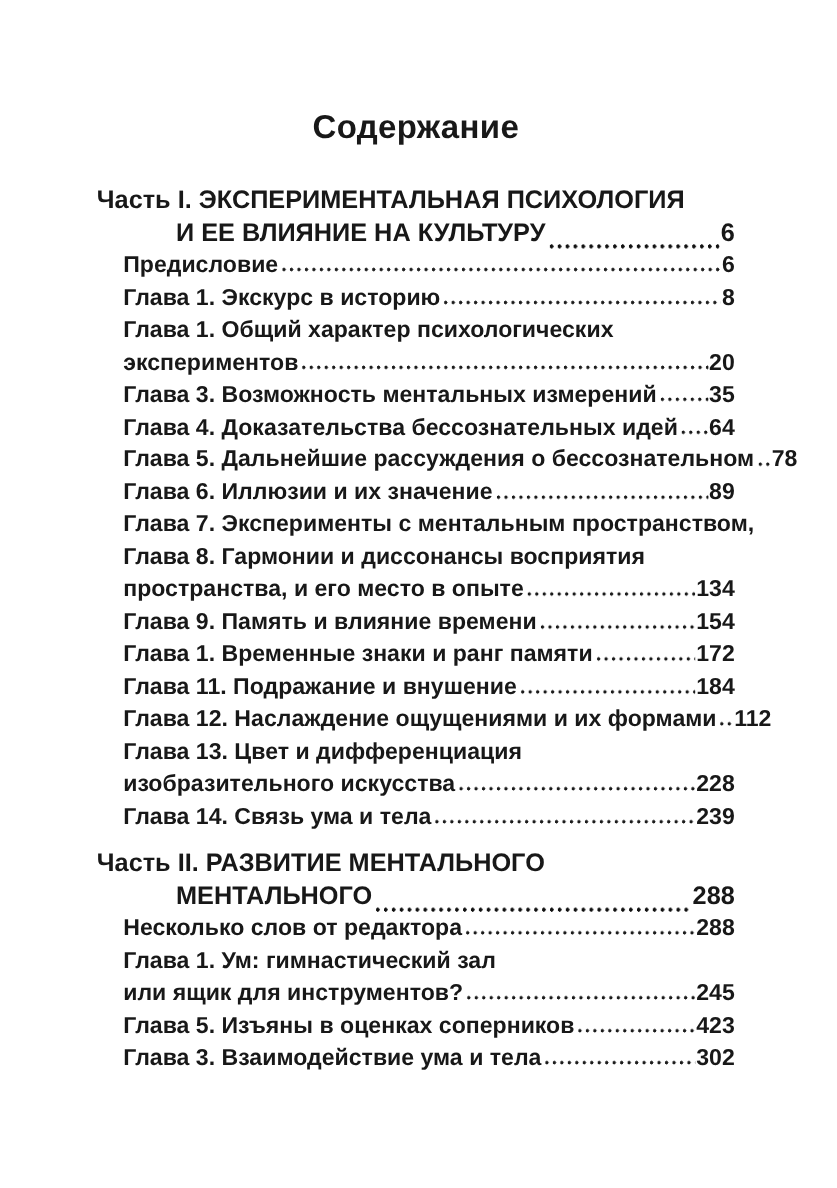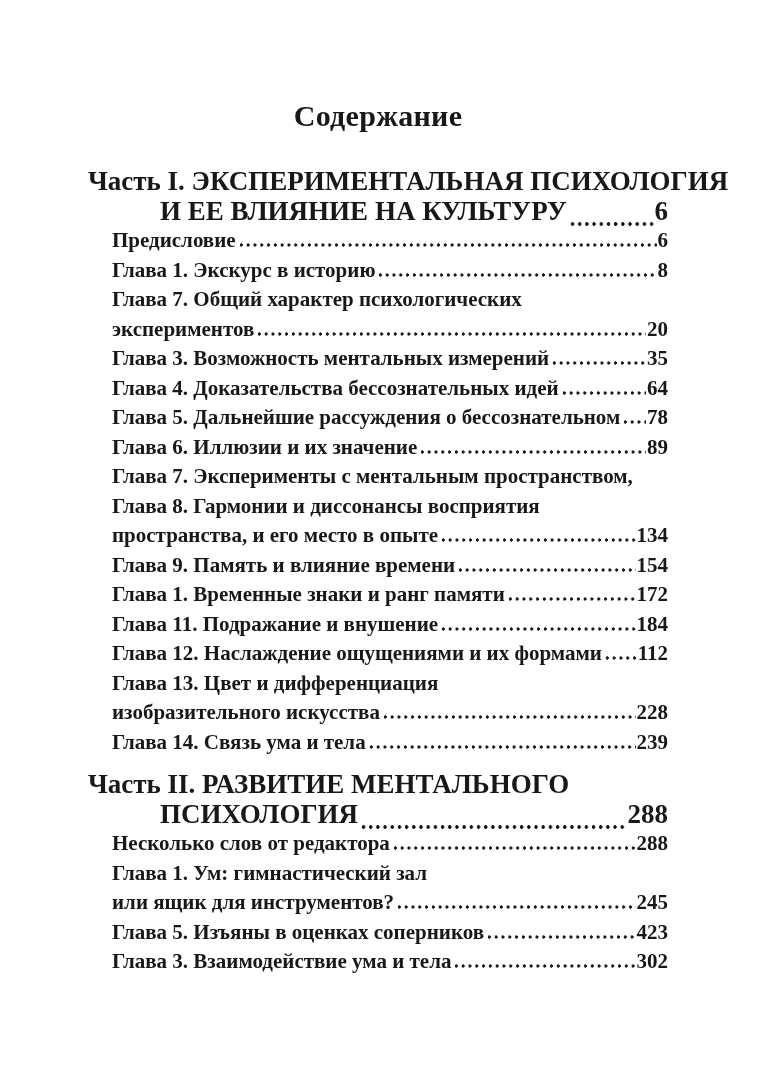--- a/index.html
+++ b/index.html
@@ -8,21 +8,21 @@
     background: #ffffff;
   }
   .page {
     position: relative;
     width: 761px;
     height: 1080px;
     margin: 0 auto;
     background: #ffffff;
     box-sizing: border-box;
     padding: 98px 93px 0 88px;
-    font-family: Liberation Serif, serif;
+    font-family: Liberation Sans, sans-serif;
     color: #181818;
     overflow: hidden;
   }
   .title {
     text-align: center;
     font-size: 30px;
     font-weight: bold;
     line-height: 36px;
     margin: 0 0 33px 0;
     letter-spacing: 0.3px;
@@ -31,21 +31,21 @@
     font-size: 21px;
     line-height: 29.5px;
     font-weight: bold;
   }
   .row {
     display: flex;
     align-items: baseline;
   }
   .txt { white-space: nowrap; }
   .entry, .entry2 { margin-left: 24px; }
-  .part { font-size: 27px; }
+  .part { font-size: 23px; }
   .part-l2 {
     margin-left: 72px;
     display: flex;
     align-items: flex-end;
   }
   .gap-top { margin-top: 13px; }
   .leader {
     flex: 1 1 auto;
     min-width: 12px;
     height: 4px;
@@ -88,21 +88,21 @@
     </div>
 
     <div class="row entry">
       <span class="txt">Глава 1. Экскурс в историю</span>
       <span class="leader"></span>
       <span class="pg">8</span>
     </div>
 
     <div class="entry2">
       <div class="row">
-          <span class="txt">Глава 7. Общий характер психологических</span>
+          <span class="txt">Глава 1. Общий характер психологических</span>
         </div>
       <div class="row">
         <span class="txt">экспериментов</span>
         <span class="leader"></span>
         <span class="pg">20</span>
       </div>
     </div>
 
     <div class="row entry">
       <span class="txt">Глава 3. Возможность ментальных измерений</span>
@@ -184,21 +184,21 @@
       <span class="txt">Глава 14. Связь ума и тела</span>
       <span class="leader"></span>
       <span class="pg">239</span>
     </div>
 
     <div class="part gap-top">
       <div class="row">
           <span class="txt">Часть II. РАЗВИТИЕ МЕНТАЛЬНОГО</span>
         </div>
       <div class="part-l2">
-        <span class="txt">ПСИХОЛОГИЯ</span>
+        <span class="txt">МЕНТАЛЬНОГО</span>
         <span class="leader"></span>
         <span class="pg">288</span>
       </div>
     </div>
 
     <div class="row entry">
       <span class="txt">Несколько слов от редактора</span>
       <span class="leader"></span>
       <span class="pg">288</span>
     </div>

